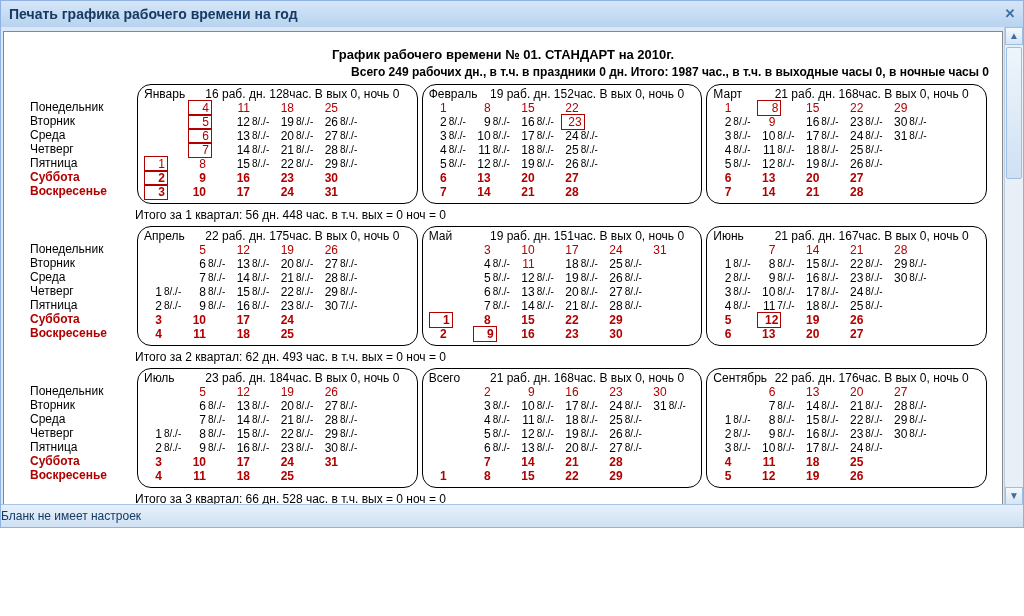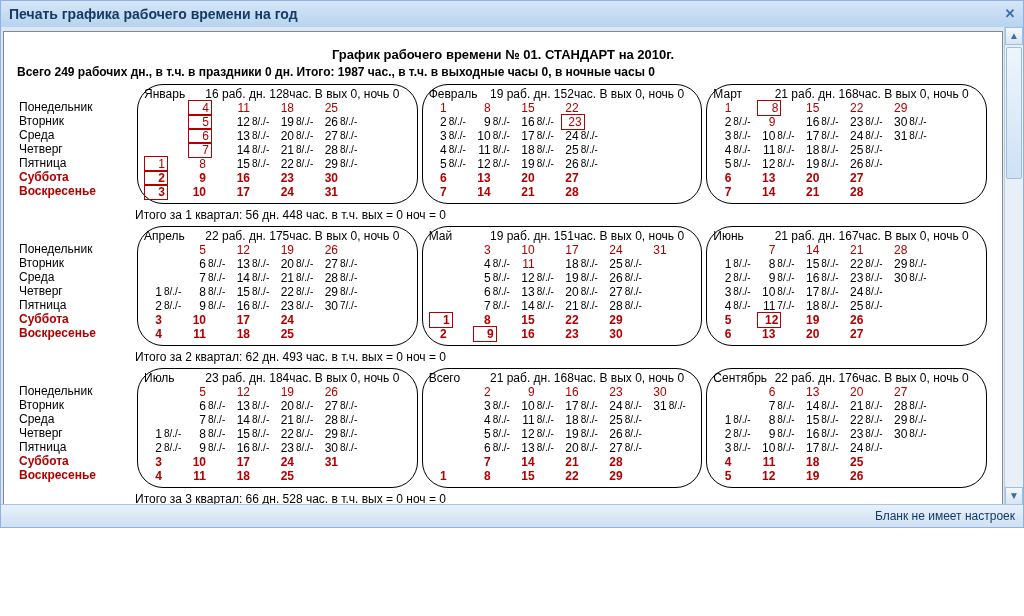--- a/index.html
+++ b/index.html
@@ -3,29 +3,29 @@
 <meta charset="utf-8">
 <style>
 html,body{margin:0;padding:0;font-family:Arial,Helvetica,sans-serif;font-size:12px;color:#000;background:#fff;overflow:hidden}
 .window{width:1024px;height:528px;background:#dbe9f7;border:1px solid #8db2e3;box-sizing:border-box;position:relative}
 .titlebar{height:26px;background:linear-gradient(#d6e6f8,#b7d3ef);border-bottom:1px solid #8db2e3;color:#163a63;font-weight:bold;font-size:14px;line-height:26px;padding-left:8px;position:relative}
 .close-x{position:absolute;right:6px;top:6px;width:14px;height:14px;line-height:14px;text-align:center;font-size:13px;color:#3a6ea5;cursor:pointer}
 .viewport{position:absolute;top:26px;left:0;right:18px;bottom:22px;background:#dbe9f7;overflow:hidden}
 .scrollbar{position:absolute;top:26px;right:0;bottom:22px;width:18px;background:#e8eff7;border-left:1px solid #bcd0e5}
 .scrollbar .sbtn{height:18px;background:linear-gradient(#f4f8fc,#d7e5f3);border:1px solid #9cc0e4;margin:0;box-sizing:border-box;text-align:center;font-size:10px;line-height:16px;color:#3a6ea5}
 .scrollbar .thumb{position:absolute;top:20px;left:1px;right:1px;height:130px;background:linear-gradient(#eef5fc,#cfe1f3);border:1px solid #9cc0e4;border-radius:2px}
-.statusbar{position:absolute;left:0;right:0;bottom:0;height:22px;background:linear-gradient(#e6f0fb,#cfe1f3);border-top:1px solid #a8c6e4;line-height:22px;color:#163a63;font-size:12px;text-align:right;padding-right:8px}
+.statusbar{position:absolute;left:0;right:0;bottom:0;height:22px;background:linear-gradient(#e6f0fb,#cfe1f3);border-top:1px solid #a8c6e4;line-height:22px;color:#163a63;font-size:12px;padding-right:20px}
 .page{background:#fff;border:1px solid #888;margin:4px 2px;padding:13px;font-size:12px}
 .h1{text-align:center;font-weight:bold;font-size:13px;padding:2px 0}
-.h2{text-align:left;font-weight:bold;font-size:12px;padding:1px 0 3px}
+.h2{text-align:right;font-weight:bold;font-size:12px;padding:1px 0 3px}
 .qrow{display:flex;position:relative}
-.daylabels{position:absolute;left:2px;top:18px;width:110px}
+.daylabels{position:absolute;left:13px;top:18px;width:110px}
 .daylabels div{height:14px;line-height:14px}
 .months{margin-left:118px;display:flex;flex:1}
-.month{flex:1;border:1px solid #000;border-radius:26px;padding:2px 6px 4px;margin:2px 2px;position:relative;min-width:0}
+.month{flex:1;border:1px solid #000;border-radius:14px;padding:2px 6px 4px;margin:2px 2px;position:relative;min-width:0}
 .mhdr{font-size:12px;white-space:nowrap}
 .mname{display:inline-block;width:58px}
 .grid{display:flex}
 .col{width:44px;min-width:44px}
 .cell{height:14px;line-height:14px;white-space:nowrap;display:flex;align-items:center}
 .num{width:18px;text-align:right;display:inline-block}
 .hrs{font-size:10px;margin-left:2px;color:#000}
 .red{color:#b00000}
 .we{color:#b00000;font-weight:bold}
 .boxed{border:1px solid #b00000;padding:0 2px;margin:-1px 0}

